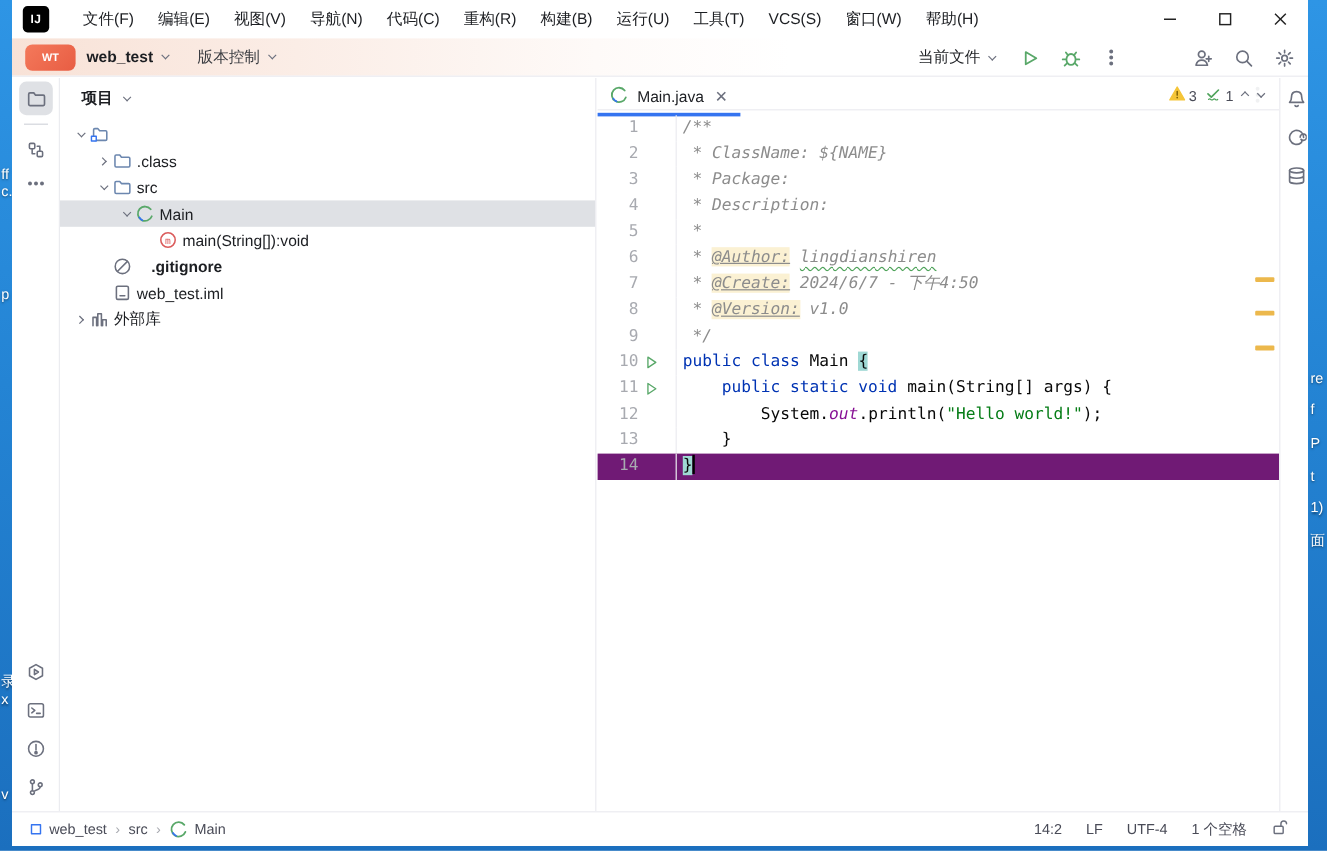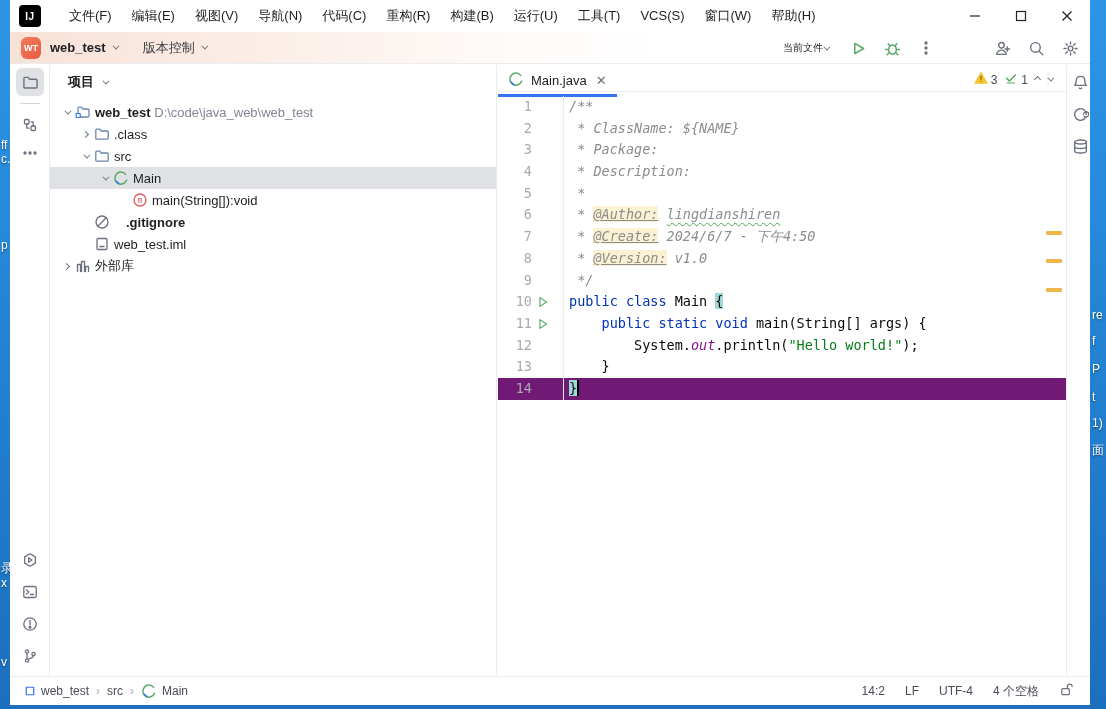--- a/index.html
+++ b/index.html
@@ -16,27 +16,27 @@
   .menubar { display:flex; margin-left:18px; height:100%; align-items:center; }
   .menu-item { padding:0 10px; font-size:13px; color:#1c1e22; line-height:32px; cursor:default; }
   .win-controls { position:absolute; right:0; top:0; height:32px; display:flex; }
   .win-btn { width:46px; height:32px; display:flex; align-items:center; justify-content:center; color:#222; }
   .win-btn svg { stroke:#222; }
 
   
   .toolbar { position:absolute; left:0; top:32px; right:0; height:32px;
              background:linear-gradient(90deg,#F8E2D7 0%,#FBEDE6 22%,#FEFAF8 45%,#FFFFFF 60%);
              border-bottom:1px solid #EBECF0; display:flex; align-items:center; }
-  .proj-badge { width:20px; height:22px; border-radius:6px; margin-left:11px;
+  .proj-badge { width:42px; height:22px; border-radius:6px; margin-left:11px;
                 background:linear-gradient(135deg,#F4795B,#E85D43); color:#fff; font-size:9px; font-weight:bold;
                 display:flex; align-items:center; justify-content:center; }
   .tb-label { font-size:13px; color:#1c1e22; margin-left:9px; font-weight:bold; display:flex; align-items:center; gap:6px;}
   .tb-label2 { font-size:13px; color:#3b3d42; margin-left:26px; display:flex; align-items:center; gap:6px; }
   .tb-right { position:absolute; right:0; top:0; height:32px; display:flex; align-items:center; }
-  .tb-run-cfg { font-size:10px; color:#1c1e22; display:flex; align-items:center; margin-right:16px;text-align:center; }
+  .tb-run-cfg { font-size:13px; color:#1c1e22; display:flex; align-items:center; gap:6px; margin-right:16px;text-align:center; }
   .tb-icon { width:28px; height:28px; display:flex; align-items:center; justify-content:center; margin-right:6px; }
   .tb-gap { width:42px; }
 
   .chev { display:inline-block; width:6px; height:6px; border-right:1.4px solid #6C707E; border-bottom:1.4px solid #6C707E; transform:rotate(45deg) translateY(-2px); }
   .chev.right { transform:rotate(-45deg); }
   .chev.sm { width:5px; height:5px; }
 
   
   .main { position:absolute; left:0; top:65px; right:0; bottom:29px; }
   .stripe-left { position:absolute; left:0; top:0; bottom:0; width:40px; border-right:1px solid #EBECF0; background:#fff; }
@@ -270,21 +270,20 @@
             <div class="tree-row">
               <span class="chev-box" style="left: 8px;">
                 <span class="chev sm "></span>
               </span>
               <span class="icon-box" style="left: 25px;">
                 <svg width="16" height="16" viewBox="0 0 16 16" fill="none" stroke="#6C707E" stroke-width="1.3" stroke-linecap="round" stroke-linejoin="round">
                   <path stroke="#6C87AF" d="M3 4.2c0-.6.4-1 1-1h2.6L8 5h5c.6 0 1 .4 1 1v6c0 .6-.4 1-1 1H4c-.6 0-1-.4-1-1z"></path>
                   <rect x="1.2" y="9.5" width="4" height="4" fill="#fff" stroke="#3574F0" stroke-width="1.2"></rect>
                 </svg>
               </span>
-              <span class="lbl" style="left: 45px;"><b>web_test</b><span class="tree-hint"> D:\code\java_web\web_test</span></span>
             </div>
             <div class="tree-row">
               <span class="chev-box" style="left: 27px;">
                 <span class="chev sm right"></span>
               </span>
               <span class="icon-box" style="left: 44px;">
                 <svg width="16" height="16" viewBox="0 0 16 16" fill="none" stroke="#6C707E" stroke-width="1.3" stroke-linecap="round" stroke-linejoin="round">
                   <path stroke="#6C87AF" d="M1.8 4.2c0-.6.4-1 1-1h3l1.4 1.8h6c.6 0 1 .4 1 1v6.2c0 .6-.4 1-1 1H2.8c-.6 0-1-.4-1-1z"></path>
                 </svg>
               </span>
@@ -445,21 +444,21 @@
                 <path stroke="#3574F0" stroke-width="1.5" d="M3.2 11.2a6 6 0 0 0 2.5 2.3"></path>
               </svg>
             </span>
             <span>Main</span>
           </span>
         </div>
       <div class="sb-right">
         <span>14:2</span>
         <span>LF</span>
         <span>UTF-4</span>
-        <span>4 个空格</span>
+        <span>1 个空格</span>
         <span><svg width="15" height="15" viewBox="0 0 16 16" fill="none" stroke="#6C707E" stroke-width="1.3" stroke-linecap="round" stroke-linejoin="round">
               <rect x="3" y="7" width="8" height="6.5" rx="1"></rect>
               <path d="M9 7V4.8a2.5 2.5 0 0 1 5 0"></path>
             </svg></span>
       </div>
     </div>
   </div>
 </div>
 
 </body></html>

